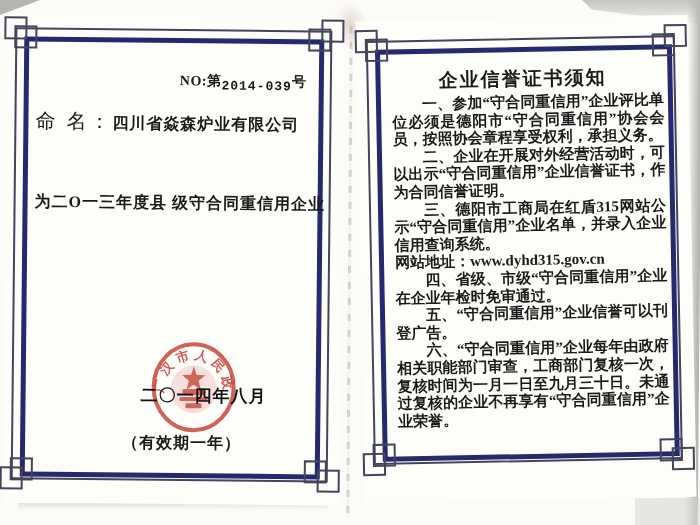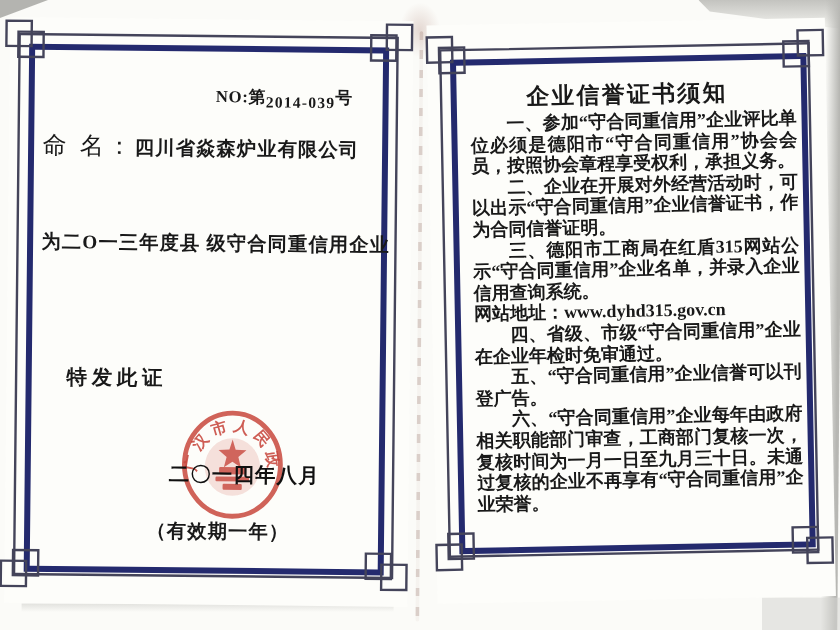--- a/index.html
+++ b/index.html
@@ -51,21 +51,21 @@
   .lp-a4{left:313px;top:452px;}.lp-b4{left:300px;top:443px;}
   
   .rp-a1{left:-1px;top:9px;}   .rp-b1{left:9px;top:18px;}
   .rp-a2{left:308px;top:9px;}  .rp-b2{left:296px;top:18px;}
   .rp-a3{left:-1px;top:432px;} .rp-b3{left:9px;top:423px;}
   .rp-a4{left:308px;top:432px;}.rp-b4{left:296px;top:423px;}
 
   
   .no-line{position:absolute;left:172px;top:56px;font-size:14px;font-weight:700;
     letter-spacing:.5px;white-space:nowrap;}
-  .no-line .serial{position:relative;top:4px;font-size:13px;letter-spacing:1px;}
+  .no-line .serial{position:relative;top:4px;font-size:13px;letter-spacing:1px;font-family:Liberation Mono, monospace;}
   .name-line{position:absolute;left:28px;top:93px;white-space:nowrap;}
   .name-label{font-size:20px;font-weight:400;letter-spacing:3px;}
   .company{font-size:16px;font-weight:700;letter-spacing:1px;}
   .award{position:absolute;left:28px;top:177px;font-size:16px;font-weight:700;
     letter-spacing:1px;white-space:nowrap;}
   .issue{position:absolute;left:50px;top:288px;font-size:17px;font-weight:700;
     letter-spacing:4px;}
   .seal{position:absolute;left:133px;top:315px;opacity:.92;mix-blend-mode:multiply;}
   .date{position:absolute;left:136px;top:368px;font-size:17px;font-weight:700;
     letter-spacing:1px;color:#101010;white-space:nowrap;}
@@ -107,21 +107,20 @@
     <div class="sq lp-b3"></div>
     <div class="sq lp-a4"></div>
     <div class="sq lp-b4"></div>
 
     <div class="no-line"><span>NO:第</span><span class="serial">2014-039</span><span>号</span></div>
 
     <div class="name-line"><span class="name-label">命 名：</span><span class="company">四川省焱森炉业有限公司</span></div>
 
     <div class="award">为二O一三年度县 级守合同重信用企业</div>
 
-    <div class="issue">特发此证</div>
 
     <svg class="seal" width="112" height="112" viewBox="0 0 112 112">
       <ellipse cx="56" cy="56" rx="40" ry="43" fill="none" stroke="#c5382e" stroke-width="4" opacity=".85"></ellipse>
       <ellipse cx="56" cy="58" rx="23" ry="24" fill="#c5382e" opacity=".16"></ellipse>
 
       <g transform="translate(56,56)" fill="#c5382e" opacity=".8">
         <polygon points="0,-21 2.6,-12.5 11.6,-12.1 4.9,-6.4 7.1,2.3 0,-2.5 -7.1,2.3 -4.9,-6.4 -11.6,-12.1 -2.6,-12.5"></polygon>
         <rect x="-11" y="2" width="22" height="6" rx="1"></rect>
         <rect x="-14" y="10" width="28" height="4" rx="1"></rect>
         <rect x="-8" y="16" width="16" height="5" rx="1"></rect>

